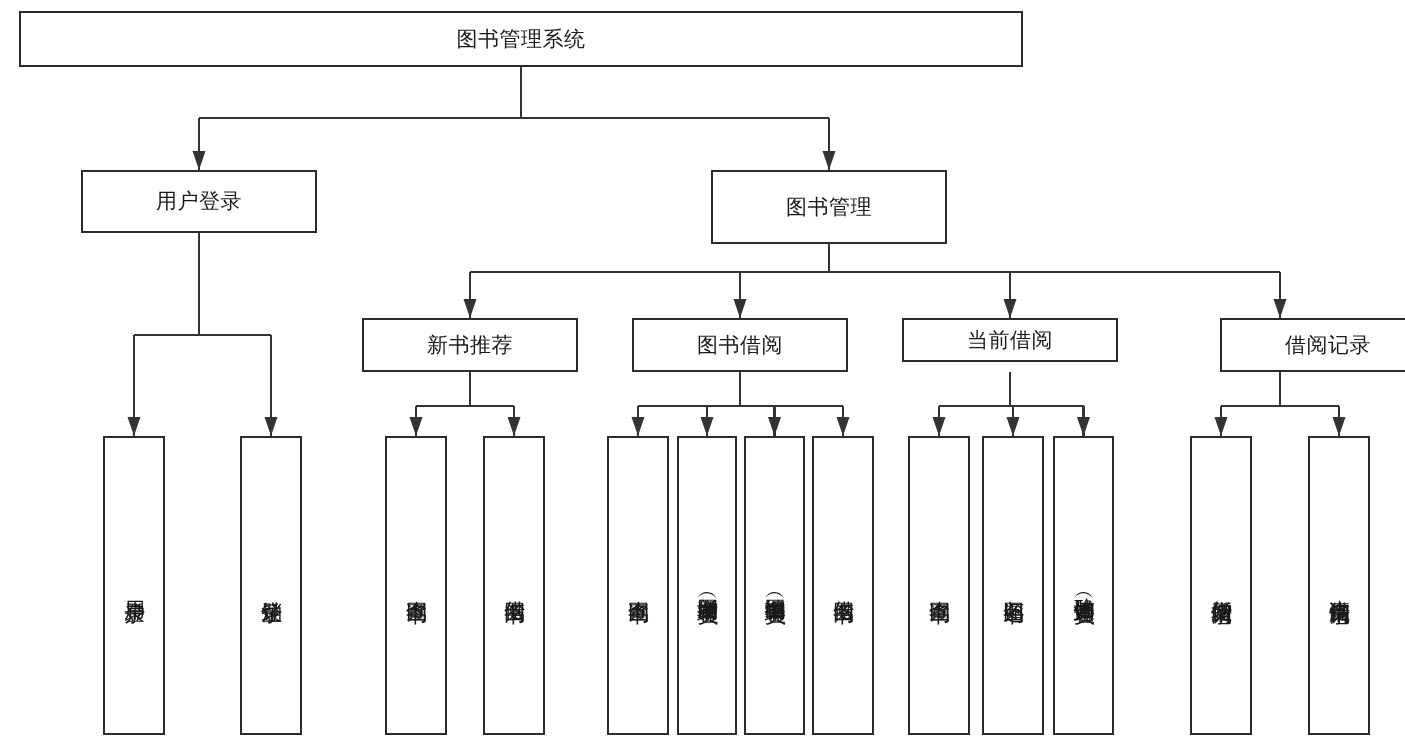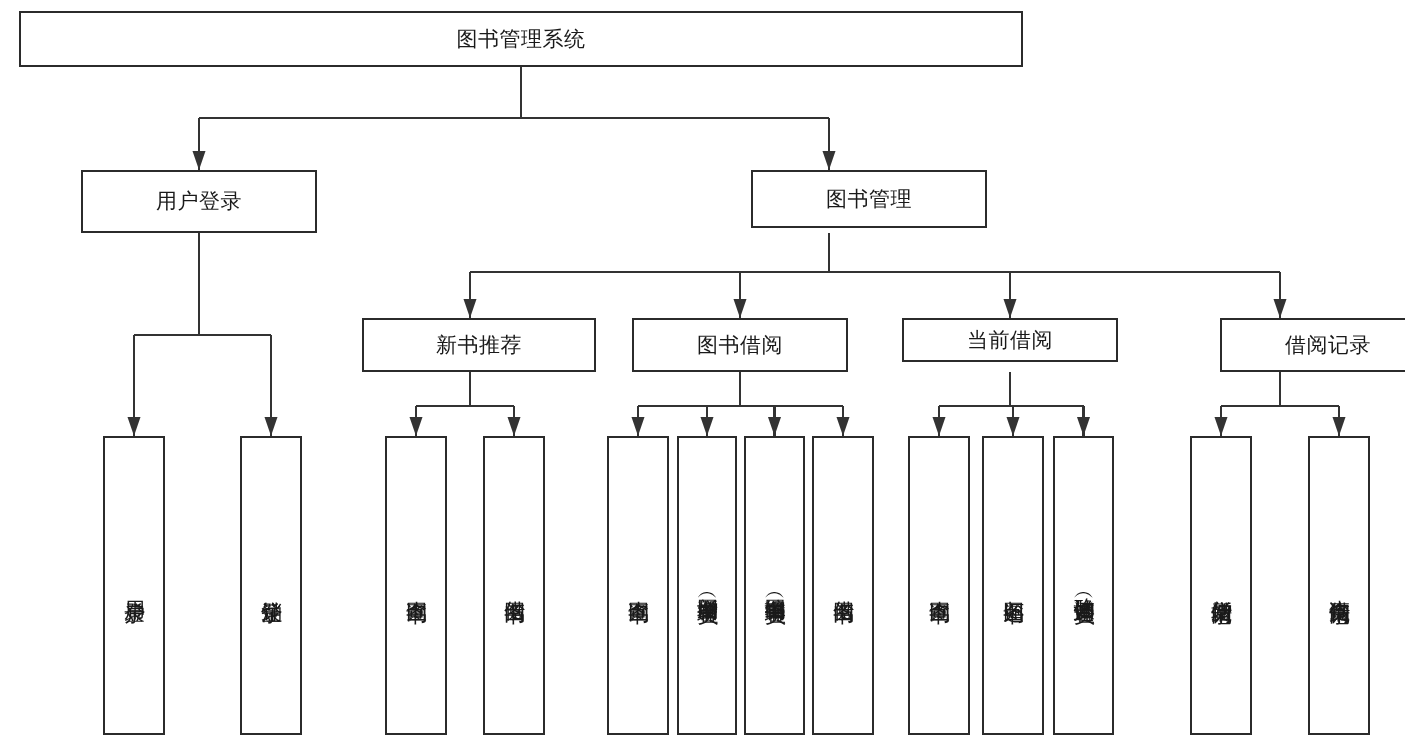--- a/index.html
+++ b/index.html
@@ -124,24 +124,24 @@
       <line x1="1339" y1="406" x2="1339" y2="436" stroke="#333333" stroke-width="2.6" shape-rendering="crispEdges"></line>
       <polygon points="1332.5,417 1345.5,417 1339,436" fill="#333333"></polygon>
     </svg>
   <div id="node-layer">
       <div class="node-box" style="left: 19px; top: 11px; width: 1004px; height: 56px; border-color: rgb(43, 43, 43); background: rgb(255, 255, 255);">
         <span class="node-label-h" style="color: rgb(26, 26, 26);">图书管理系统</span>
       </div>
       <div class="node-box" style="left: 81px; top: 170px; width: 236px; height: 63px; border-color: rgb(43, 43, 43); background: rgb(255, 255, 255);">
         <span class="node-label-h" style="color: rgb(26, 26, 26);">用户登录</span>
       </div>
-      <div class="node-box" style="left: 711px; top: 170px; width: 236px; height: 58px; border-color: rgb(43, 43, 43); background: rgb(255, 255, 255); margin-left: 40px;">
+      <div class="node-box" style="left: 711px; top: 170px; width: 236px; height: 74px; border-color: rgb(43, 43, 43); background: rgb(255, 255, 255);">
         <span class="node-label-h" style="color: rgb(26, 26, 26);">图书管理</span>
       </div>
-      <div class="node-box" style="left: 362px; top: 318px; width: 234px; height: 54px; border-color: rgb(43, 43, 43); background: rgb(255, 255, 255);">
+      <div class="node-box" style="left: 362px; top: 318px; width: 216px; height: 54px; border-color: rgb(43, 43, 43); background: rgb(255, 255, 255);">
         <span class="node-label-h" style="color: rgb(26, 26, 26);">新书推荐</span>
       </div>
       <div class="node-box" style="left: 632px; top: 318px; width: 216px; height: 54px; border-color: rgb(43, 43, 43); background: rgb(255, 255, 255);">
         <span class="node-label-h" style="color: rgb(26, 26, 26); text-align: center;">图书借阅</span>
       </div>
       <div class="node-box" style="left: 902px; top: 318px; width: 216px; height: 44px; border-color: rgb(43, 43, 43); background: rgb(255, 255, 255);">
         <span class="node-label-h" style="color: rgb(26, 26, 26);">当前借阅</span>
       </div>
       <div class="node-box" style="left: 1172px; top: 318px; width: 216px; height: 54px; border-color: rgb(43, 43, 43); background: rgb(255, 255, 255); margin-left: 48px;">
         <span class="node-label-h" style="color: rgb(26, 26, 26);">借阅记录</span>

